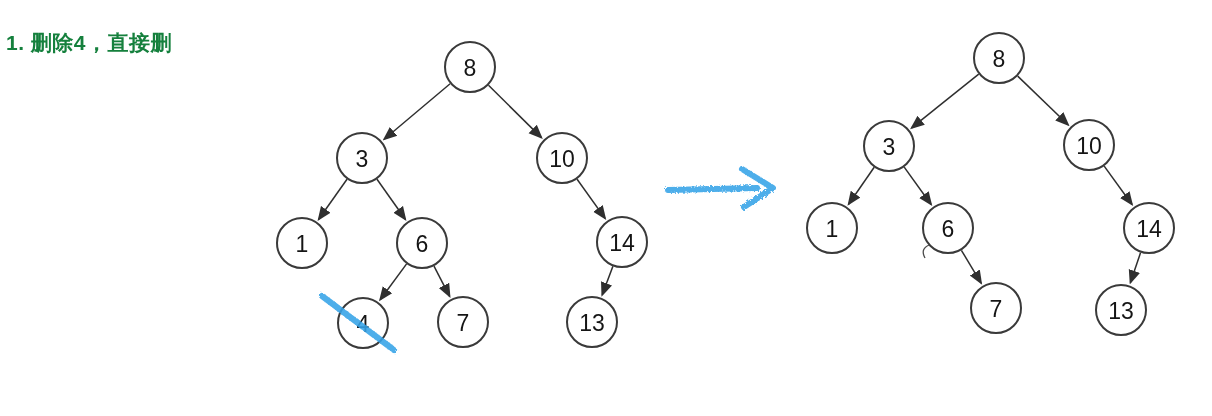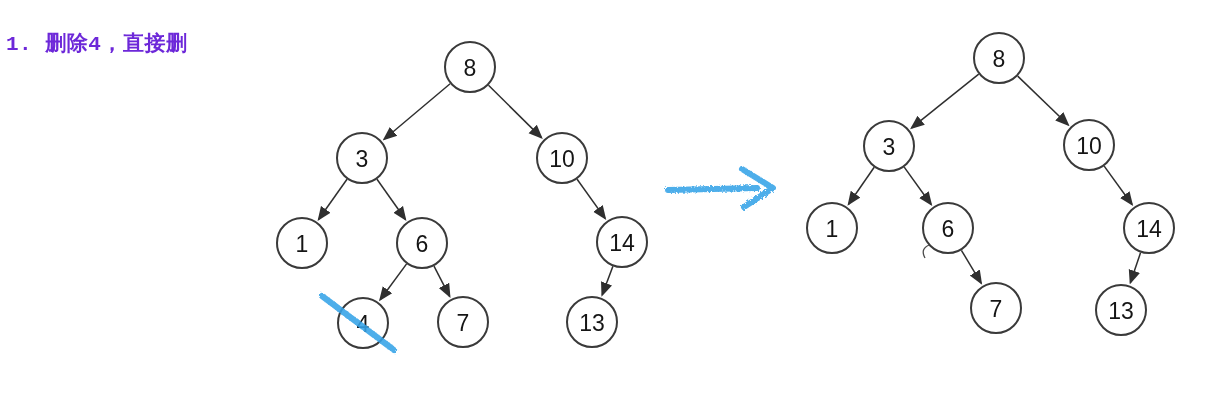--- a/index.html
+++ b/index.html
@@ -10,24 +10,23 @@
     background: #ffffff;
     overflow: hidden;
     font-family: "Liberation Sans", sans-serif;
   }
   .title {
     position: absolute;
     left: 6px;
     top: 29px;
     font-size: 21px;
     font-weight: bold;
-    color: #6d28d9;
+    color: #15803d;
     letter-spacing: 0.5px;
     white-space: nowrap;
-    font-family: Liberation Mono, monospace;
   }
   svg.diagram {
     position: absolute;
     left: 0;
     top: 0;
     display: block;
   }
   svg text { font-family: "Liberation Sans", sans-serif; }
 </style>
 </head>

